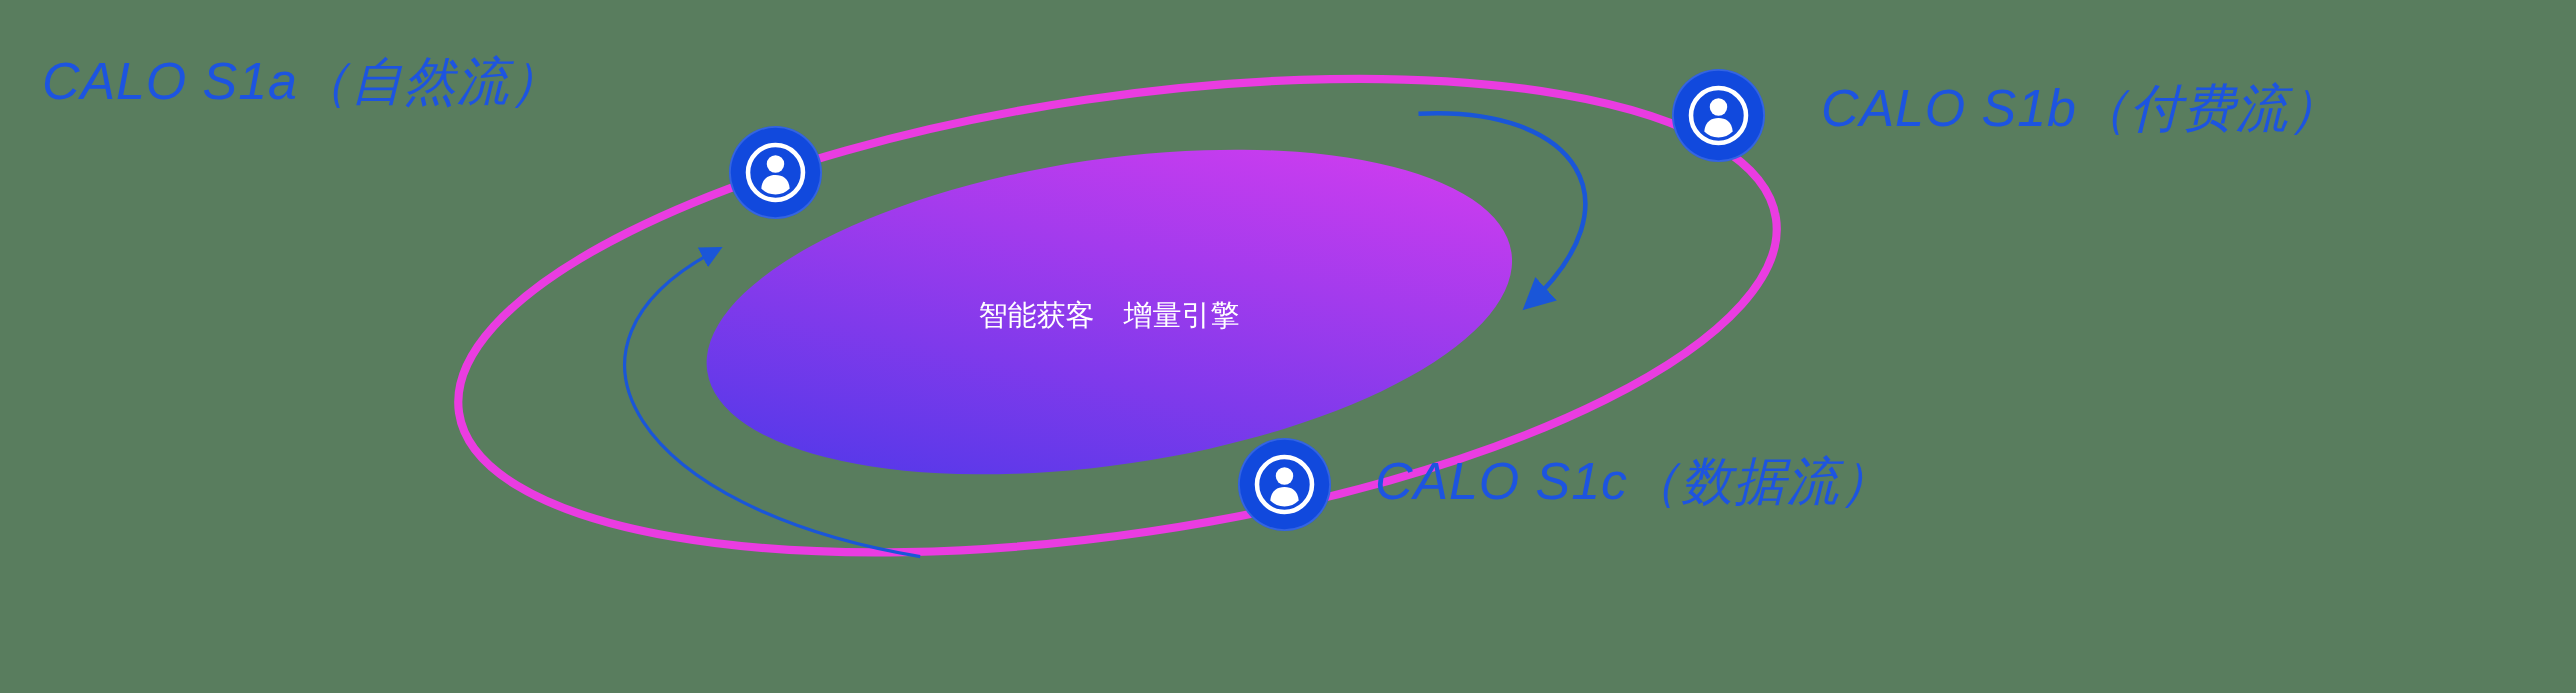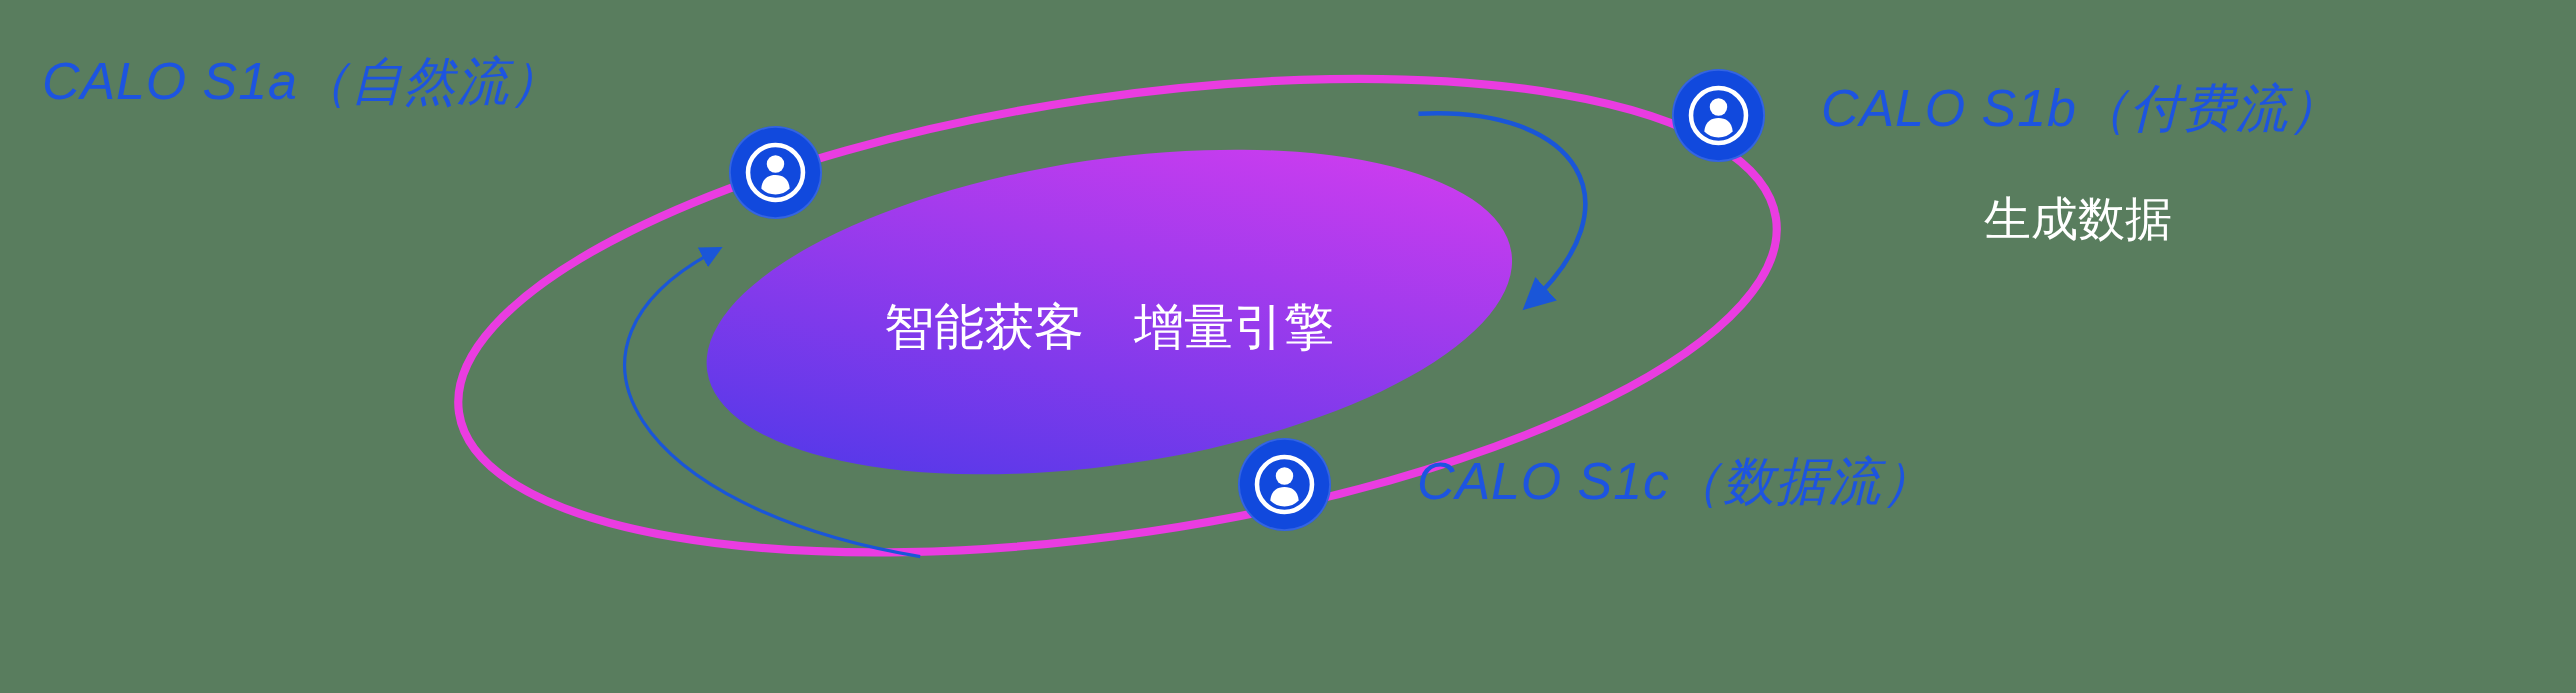--- a/index.html
+++ b/index.html
@@ -33,21 +33,21 @@
   .core-title{
     color:#ffffff;
     font-size:67px;
     font-weight:700;
     text-align:center;
     width:364px;
     line-height:1.05;
   }
   .core-sub{
     color:#ffffff;
-    font-size:50px;
+    font-size:29px;
     font-weight:500;
     text-align:center;
     width:636px;
     white-space:nowrap;
     line-height:1.1;
   }
   .node-icon{
     width:93px;
     height:93px;
     border-radius:50%;
@@ -104,18 +104,17 @@
     <svg viewBox="0 0 48 48" width="91" height="91">
       <circle cx="24" cy="24" r="14.5" fill="none" stroke="#ffffff" stroke-width="2.4"></circle>
       <circle cx="24" cy="19.5" r="4.6" fill="#ffffff"></circle>
       <path d="M16.5 32.5 C17 27 20.3 25.3 24 25.3 C27.7 25.3 31 27 31.5 32.5 C29.5 34.6 27 35.6 24 35.6 C21 35.6 18.5 34.6 16.5 32.5 Z" fill="#ffffff"></path>
     </svg>
   </div>
 
   <div class="abs node-label" style="left:42px;top:53px;">CALO S1a（自然流）</div>
 
   <div class="abs node-label" style="left:1821px;top:80px;text-align:center;">CALO S1b（付费流）</div>
-  <div class="abs node-sub" style="left:1937px;top:193px;width:282px;">生成数据</div>
 
-  <div class="abs node-label" style="left:1375px;top:453px;margin-left:42px;">CALO S1c（数据流）</div>
+  <div class="abs node-label" style="left:1375px;top:453px;">CALO S1c（数据流）</div>
 
 </div>
 
 
 </body></html>

